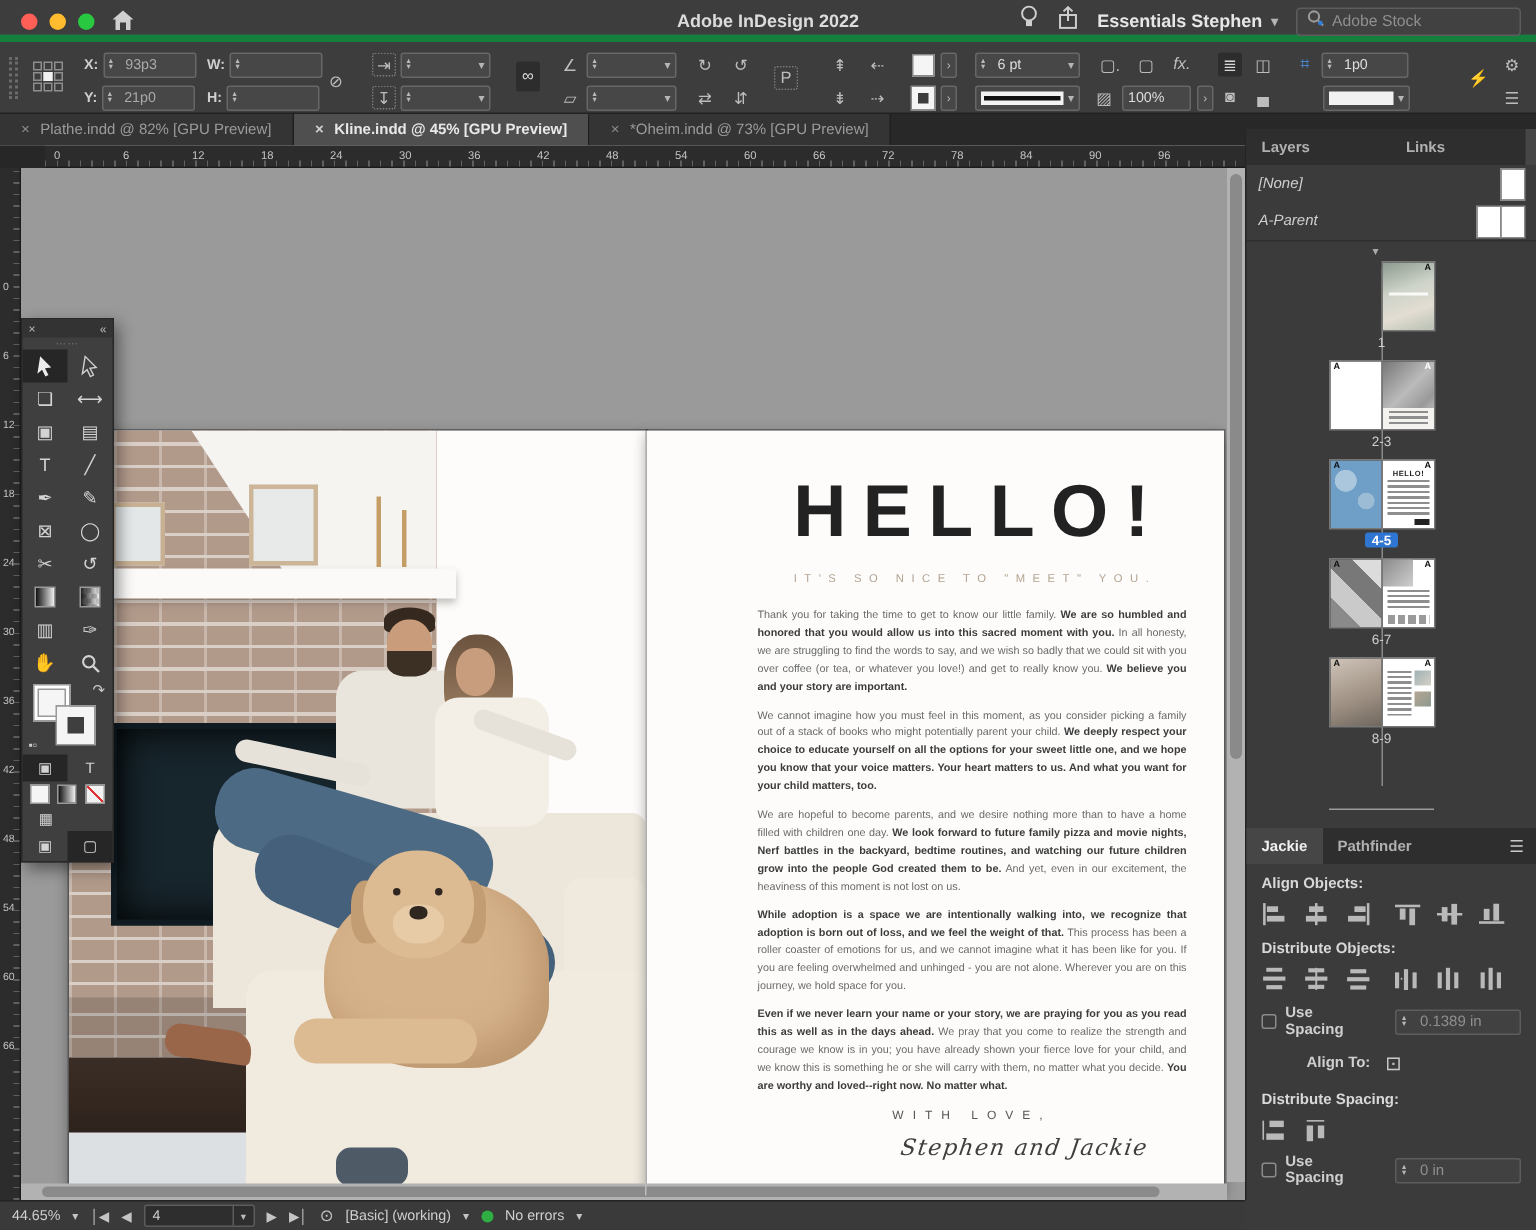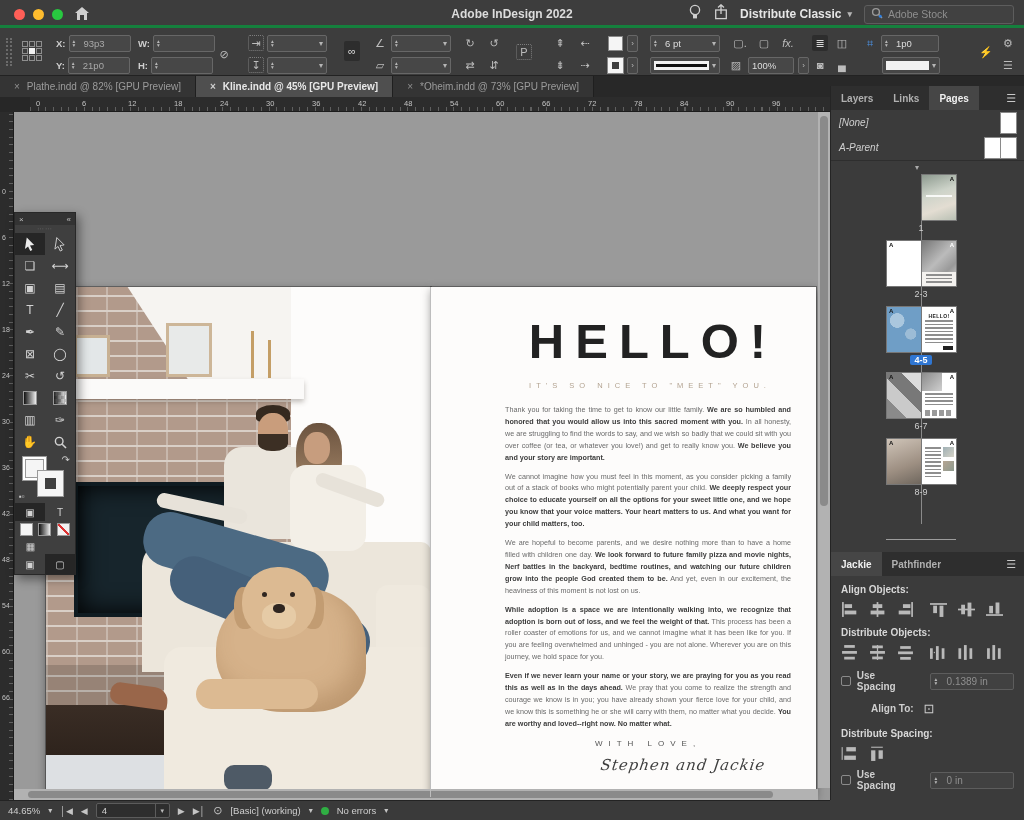--- a/index.html
+++ b/index.html
@@ -2,21 +2,21 @@
 <html><head>
 <meta charset="utf-8">
 <style>
   * { margin:0; padding:0; box-sizing:border-box; }
   html,body { width:1024px; height:820px; overflow:hidden; background:#2b2b2b;
     font-family:"Liberation Sans", sans-serif; -webkit-font-smoothing:antialiased; }
   .app { position:relative; width:1024px; height:820px; background:#3d3d3d; }
 
   
   .titlebar { position:absolute; left:0; top:0; width:1024px; height:28px;
-    background:#3d3d3d; border-bottom:3px solid #15803d; }
+    background:#3d3d3d; border-bottom:5px solid #15803d; }
   .tl-dot { position:absolute; top:9px; width:11px; height:11px; border-radius:50%; }
   .tl-red{ left:14px; background:#ff5f57; } .tl-yellow{ left:33px; background:#febc2e; }
   .tl-green{ left:52px; background:#28c840; }
   .home-ic { position:absolute; left:74px; top:6px; }
   .tb-title { position:absolute; left:0; right:0; top:7px; text-align:center;
     color:#dcdcdc; font-size:12px; font-weight:bold; }
   .tb-right { position:absolute; right:10px; top:0; height:28px; display:flex;
     align-items:center; gap:12px; }
   .workspace { color:#e6e6e6; font-size:12px; font-weight:bold; display:flex; gap:6px; align-items:center;}
   .chev { color:#b5b5b5; font-size:9px; }
@@ -173,21 +173,21 @@
 
   
   .vscroll { position:absolute; right:0; top:15px; width:12px; height:676px; background:#b2b2b2; }
   .vthumb { position:absolute; left:2px; top:4px; width:8px; height:390px; background:#8a8a8a; border-radius:4px; }
   .hscroll { position:absolute; left:14px; bottom:0; width:804px; height:11px; background:#b2b2b2; }
   .hthumb { position:absolute; left:14px; top:2px; width:745px; height:7px; background:#8a8a8a; border-radius:4px; }
 
   
   .dock { position:absolute; left:830px; top:86px; width:194px; height:734px; background:#3b3b3b;
     border-left:1px solid #242424; display:flex; flex-direction:column; font-size:10px; color:#cfcfcf; }
-  .ptabs { height:24px; background:#2e2e2e; display:flex; align-items:center; }
+  .ptabs { height:24px; background:#2e2e2e; display:flex; align-items:center;gap:44px; }
   .ptab { padding:0 10px; height:24px; display:flex; align-items:center; color:#b0b0b0; font-weight:bold; }
   .ptab.active { background:#464646; color:#f0f0f0; }
   .ptabs .ham { margin-left:auto; padding-right:8px; color:#c9c9c9; font-size:11px; }
   .parent-row { height:25px; display:flex; align-items:center; padding:0 8px;font-style:italic; }
   .parent-row .pr-thumbs { margin-left:auto; display:flex; }
   .pr-page { width:15px; height:20px; background:#fff; outline:1px solid #8a8a8a; margin-left:1px; }
   .pages-list { position:relative; height:392px; border-top:1px solid #2e2e2e; overflow:hidden; }
   .spineline { position:absolute; left:90px; top:18px; width:1px; height:345px; background:#8a8a8a; }
   .scrollhint { position:absolute; left:84px; top:2px; color:#aaa; font-size:8px; }
   .th { position:absolute; width:34px; height:45px; background:#fff; outline:1px solid #777; overflow:hidden; }
@@ -259,21 +259,21 @@
             <rect x="5" y="11" width="4" height="3.4" fill="#cfcfcf"></rect>
           </svg>
       </span>
       <span>
         <svg width="14" height="16" viewBox="0 0 14 16">
             <rect x="1.7" y="6" width="10.6" height="8.6" fill="none" stroke="#cfcfcf" stroke-width="1.3"></rect>
             <path d="M7 10 V1 M4 3.6 L7 .8 L10 3.6" fill="none" stroke="#cfcfcf" stroke-width="1.3"></path>
           </svg>
       </span>
       <span class="workspace">
-        <span>Distribute Classic</span>
+        <span>Essentials Stephen</span>
         <span class="chev">▾</span>
       </span>
       <div class="stock-search">
         <span>
           <svg width="12" height="12" viewBox="0 0 12 12">
               <circle cx="5" cy="5" r="3.4" fill="none" stroke="#9a9a9a" stroke-width="1.4"></circle>
               <line x1="7.6" y1="7.6" x2="11" y2="11" stroke="#9a9a9a" stroke-width="1.4"></line>
               <circle cx="9.3" cy="9.3" r="1.5" fill="#2d7fe0"></circle>
             </svg>
         </span>

